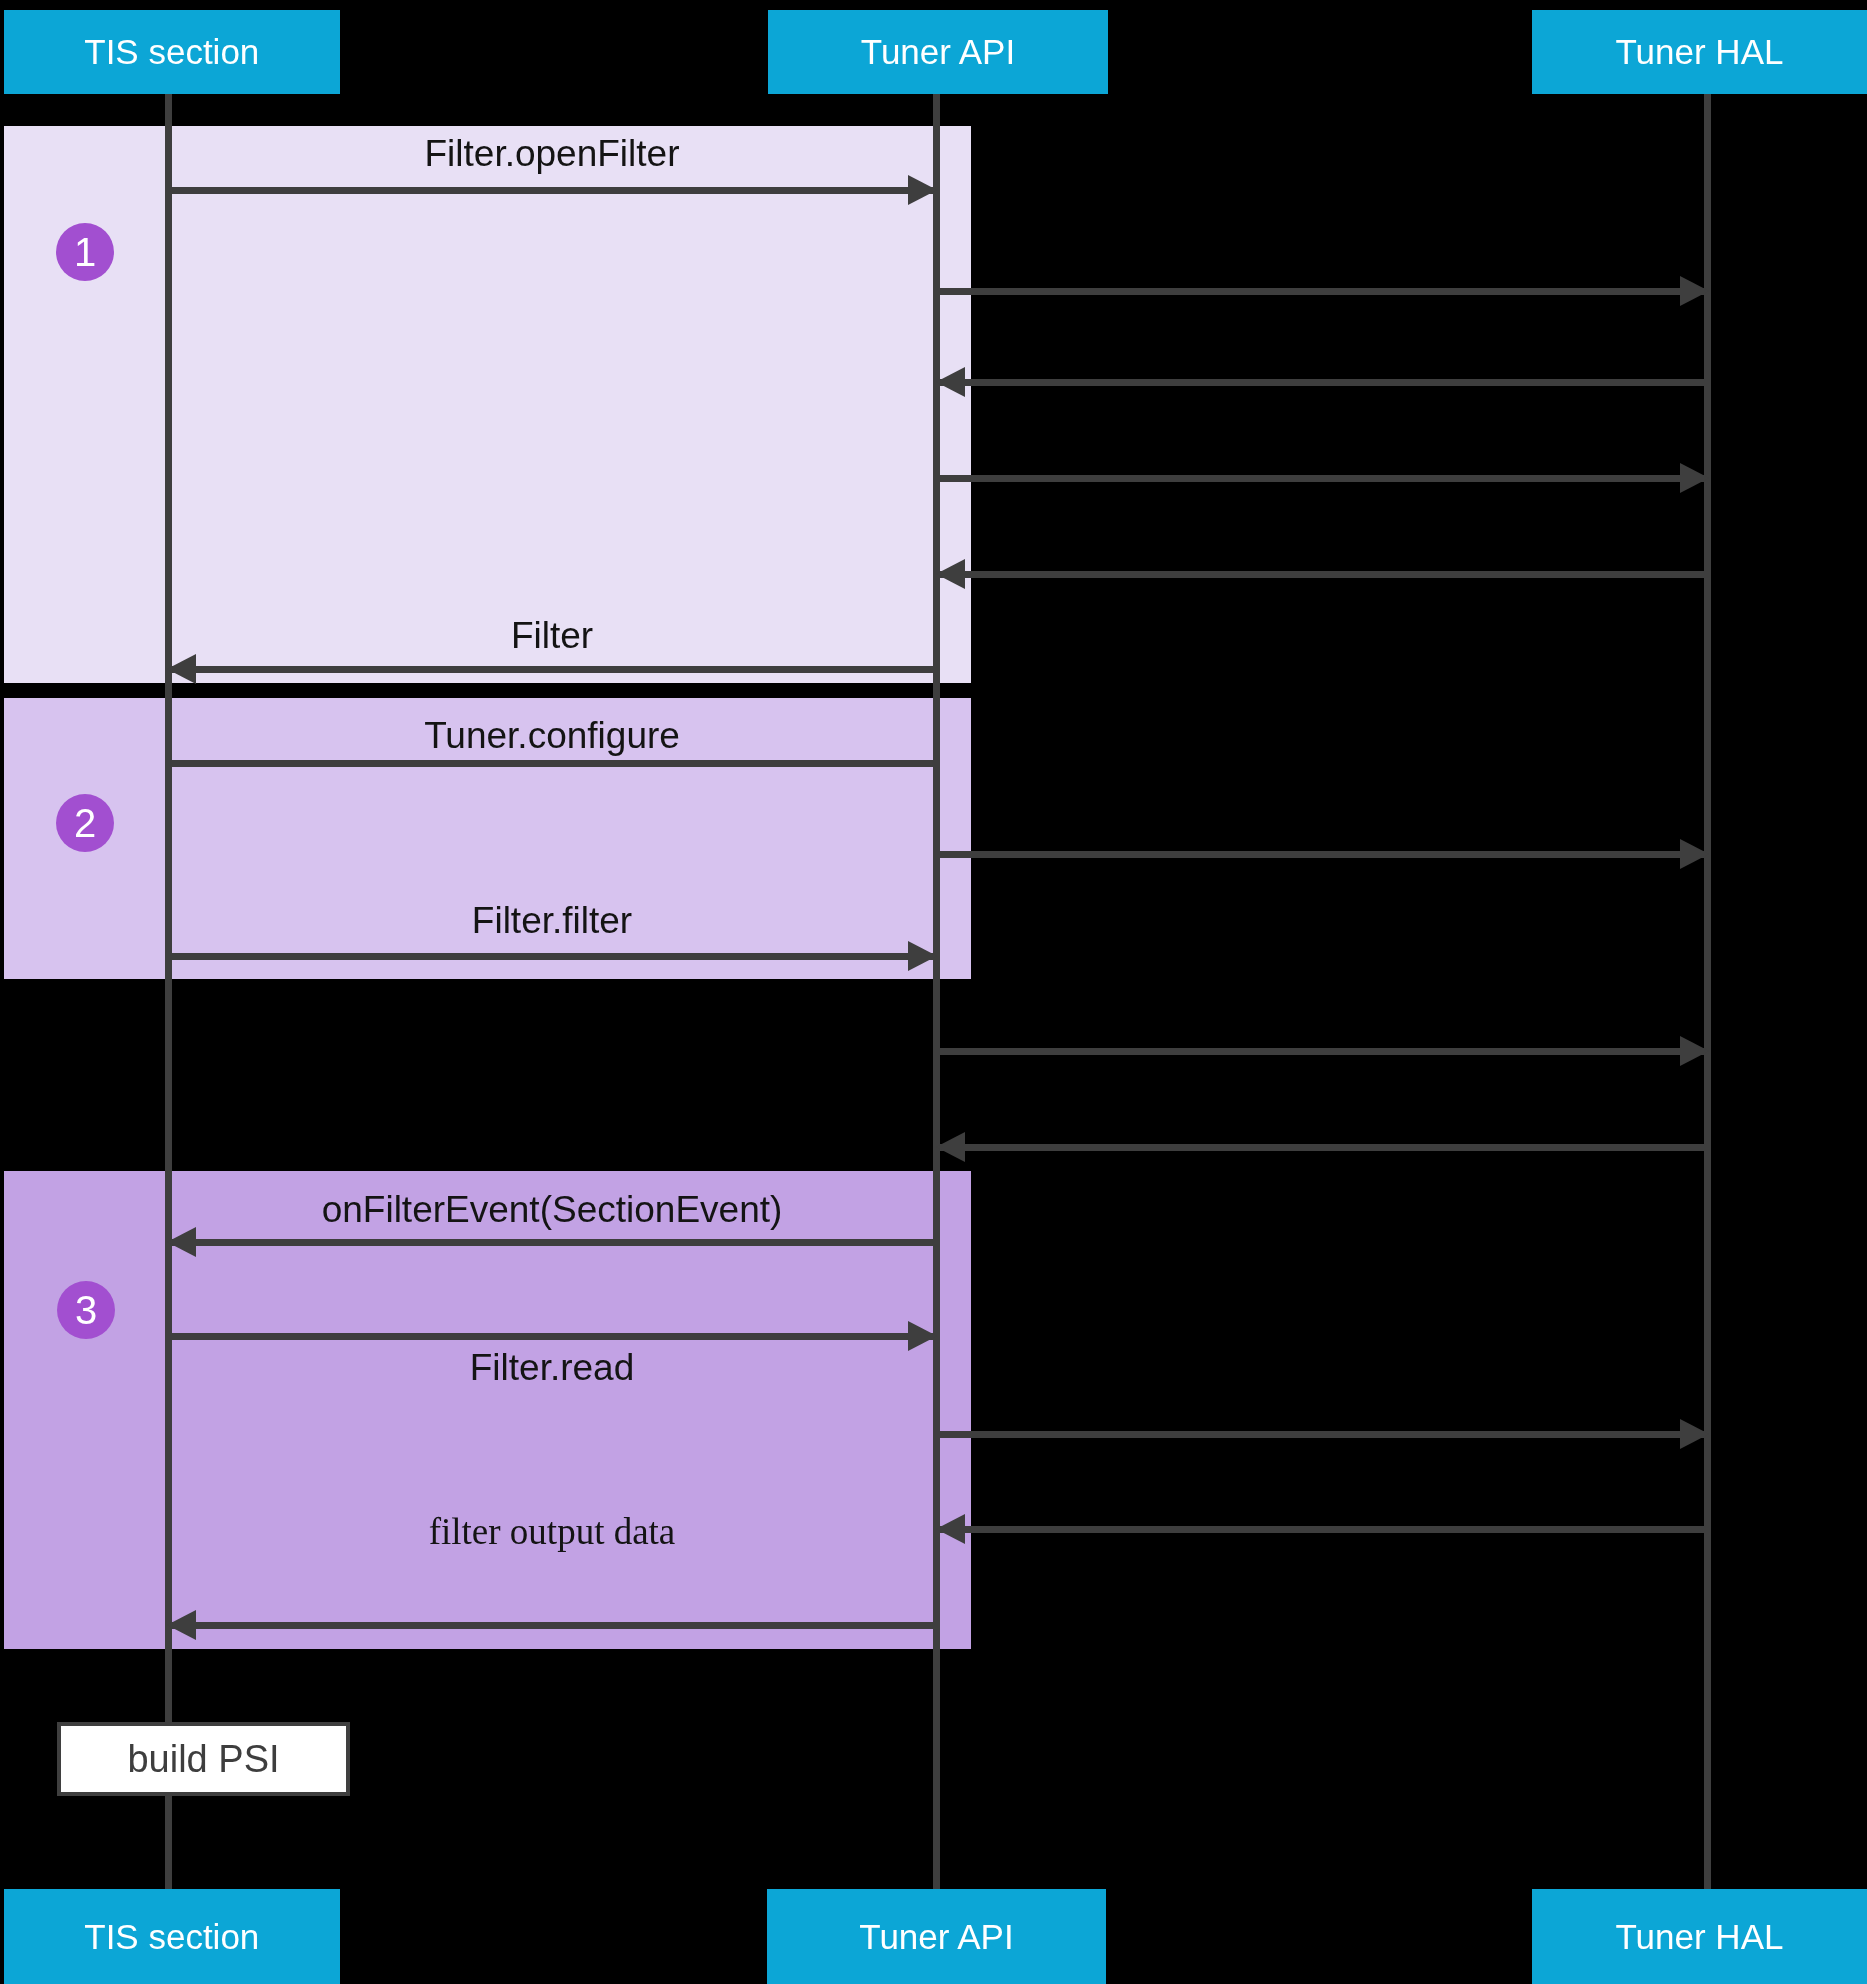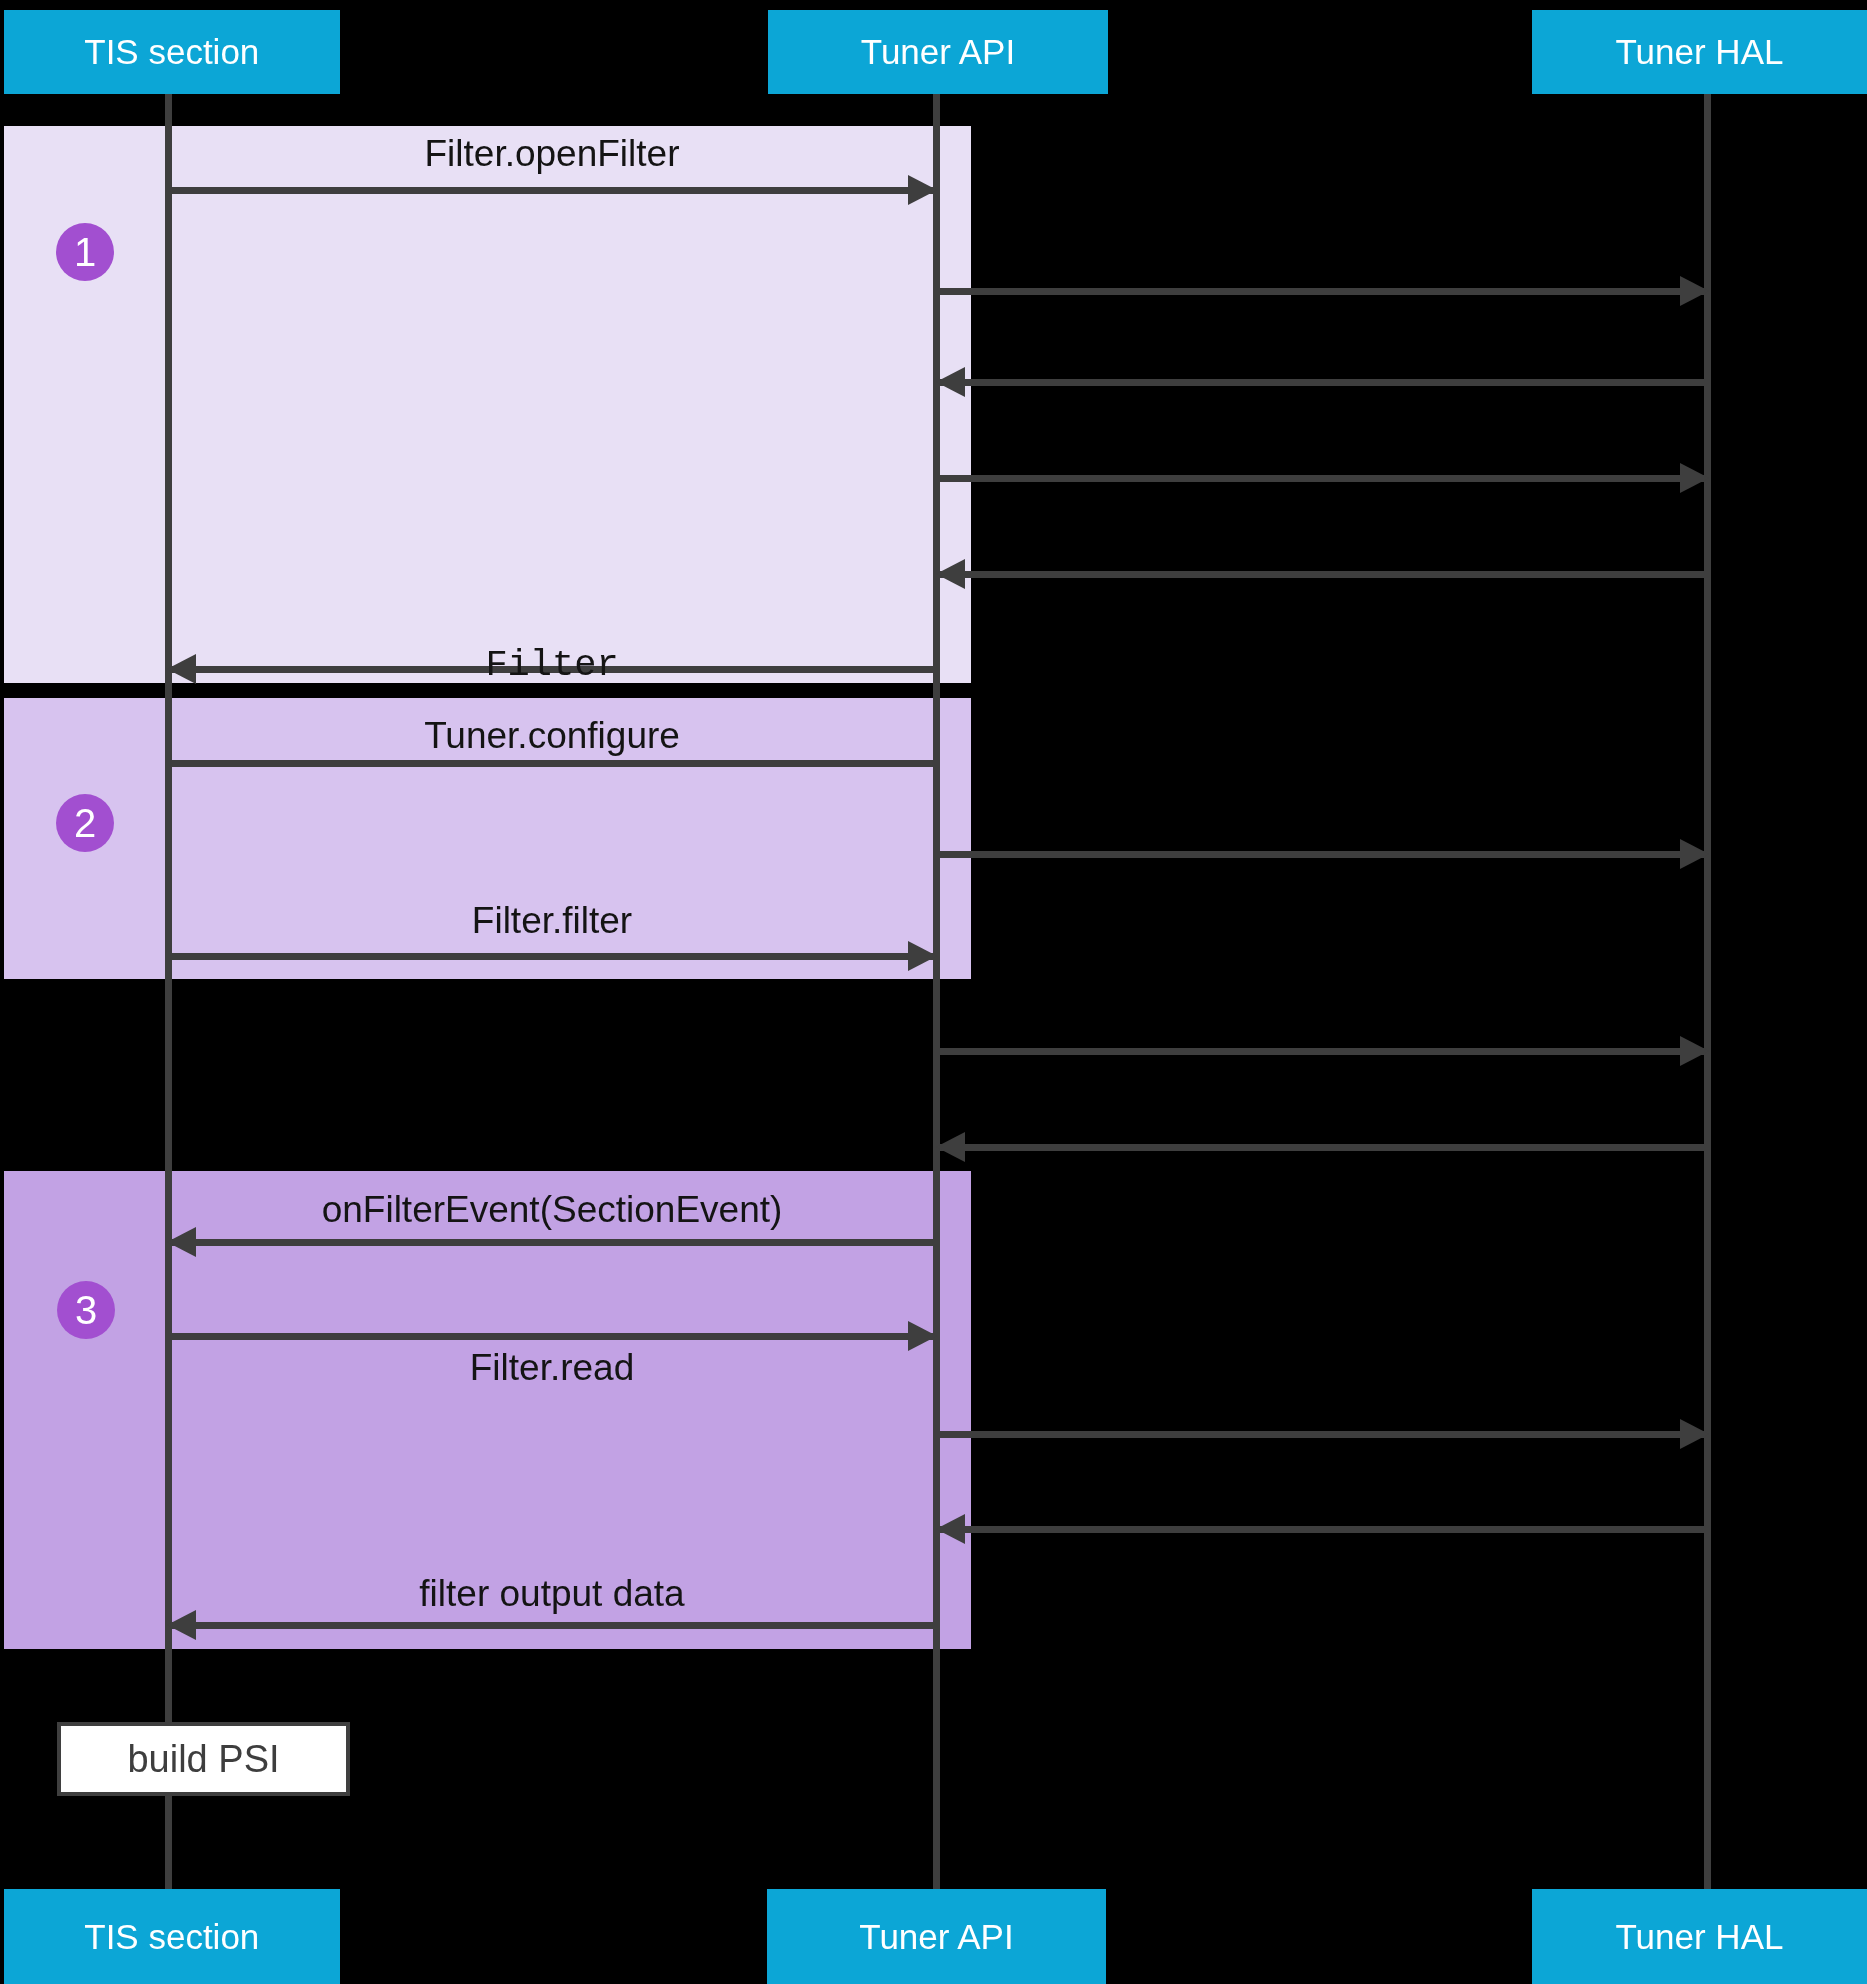--- a/index.html
+++ b/index.html
@@ -134,21 +134,21 @@
   <div class="arrow" style="left:937px;top:379px;width:771px;">
     <div class="head head-l"></div>
   </div>
   <div class="arrow" style="left:937px;top:475px;width:771px;">
     <div class="head head-r"></div>
   </div>
   <div class="arrow" style="left:937px;top:571px;width:771px;">
     <div class="head head-l"></div>
   </div>
 
-  <div class="msg-label" style="top:641px;font-family:Liberation Mono, monospace;">
+  <div class="msg-label" style="top:612px;">
     <span>Filter</span>
   </div>
   <div class="arrow" style="left:168px;top:666px;width:768px;">
     <div class="head head-l"></div>
   </div>
 
   <div class="msg-label" style="top:712px;">
     <span>Tuner.configure</span>
   </div>
   <div class="arrow" style="left:168px;top:760px;width:768px;"></div>
@@ -185,21 +185,21 @@
     <div class="head head-r"></div>
   </div>
 
   <div class="arrow" style="left:937px;top:1431px;width:771px;">
     <div class="head head-r"></div>
   </div>
   <div class="arrow" style="left:937px;top:1526px;width:771px;">
     <div class="head head-l"></div>
   </div>
 
-  <div class="msg-label" style="top:1570px;">
+  <div class="msg-label" style="top:1507px;font-family:Liberation Serif, serif;">
     <span>filter output data</span>
   </div>
   <div class="arrow" style="left:168px;top:1622px;width:768px;">
     <div class="head head-l"></div>
   </div>
 
   <div class="note">
     <span>build PSI</span>
   </div>
 

